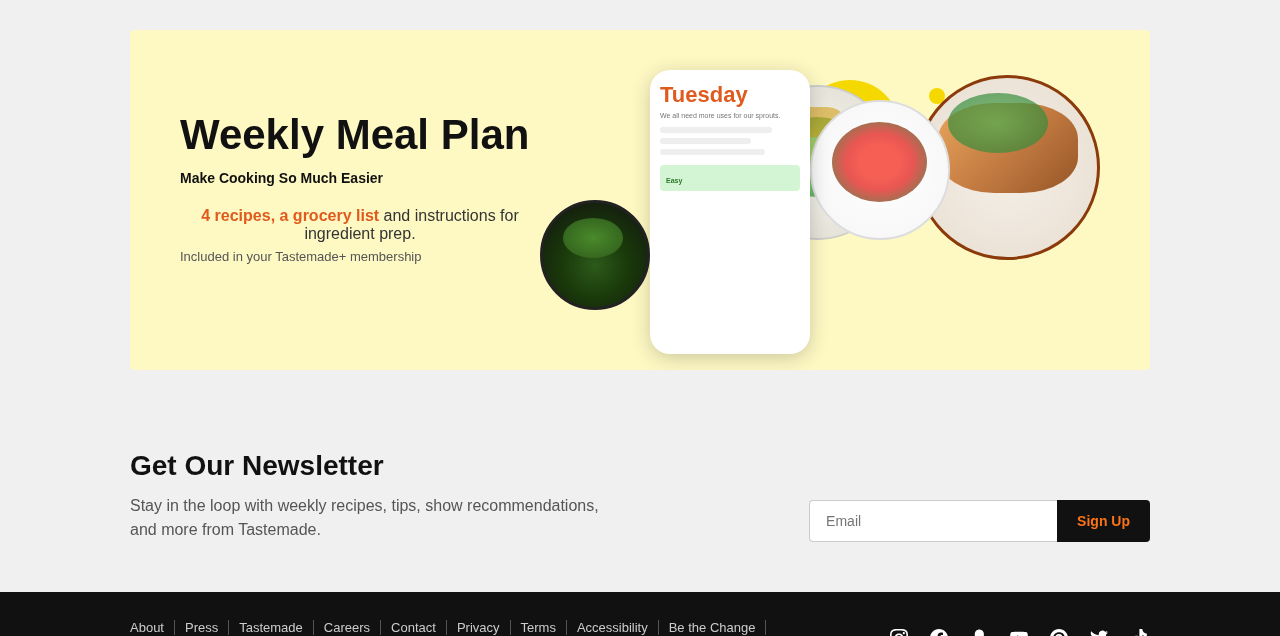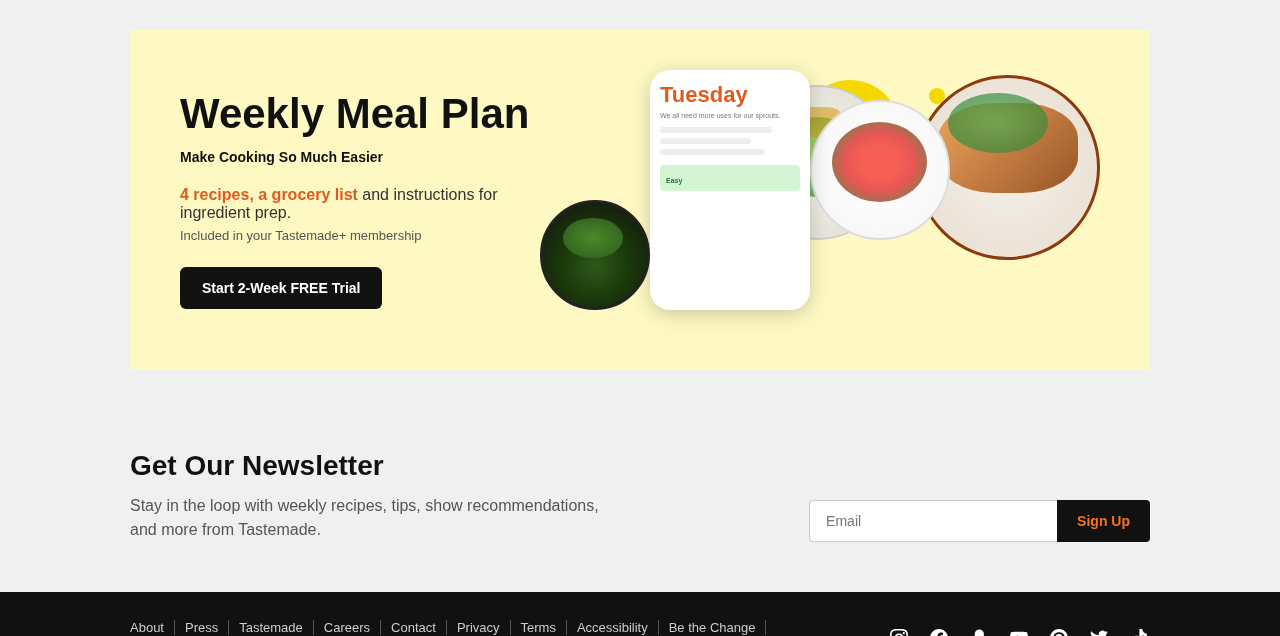--- a/index.html
+++ b/index.html
@@ -54,20 +54,21 @@
 
     .banner-highlight {
       color: #e05a1e;
       font-weight: 600;
     }
 
     .banner-desc {
       font-size: 16px;
       color: #333;
       margin-bottom: 6px;
+      text-align: center;
     }
 
     .banner-membership {
       font-size: 13px;
       color: #555;
       margin-bottom: 24px;
     }
 
     .cta-button {
       background: #111;
@@ -110,21 +111,21 @@
       right: 155px;
       z-index: 0;
     }
 
     
     .phone-mockup {
       position: absolute;
       top: 0;
       left: 110px;
       width: 160px;
-      height: 240px;
+      height: 284px;
       background: #fff;
       border-radius: 20px;
       box-shadow: 0 4px 20px rgba(0,0,0,0.2);
       z-index: 3;
       padding: 12px 10px;
       overflow: hidden;
     }
 
     .phone-day {
       font-size: 22px;
@@ -401,21 +402,20 @@
 
   <div class="banner-section">
     <div class="banner-card">
       <div class="banner-content">
         <h1 class="banner-title">Weekly Meal Plan</h1>
         <p class="banner-subtitle">Make Cooking So Much Easier</p>
         <p class="banner-desc">
           <span class="banner-highlight">4 recipes, a grocery list</span><span> and instructions for ingredient prep.</span>
         </p>
         <p class="banner-membership">Included in your Tastemade+ membership</p>
-        <button class="cta-button">Start 2-Week FREE Trial</button>
       </div>
 
       <div class="banner-images">
         <div class="yellow-circle-large"></div>
         <div class="yellow-dot"></div>
         <div class="food-bowl-1"></div>
         <div class="food-bowl-2"></div>
         <div class="food-bowl-salad"></div>
         <div class="food-bowl-3"></div>
         <div class="phone-mockup">

